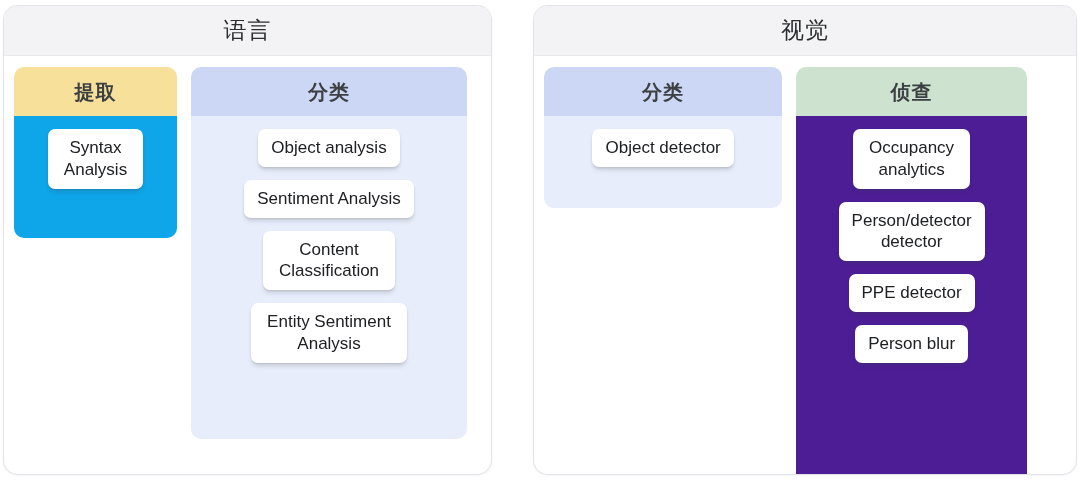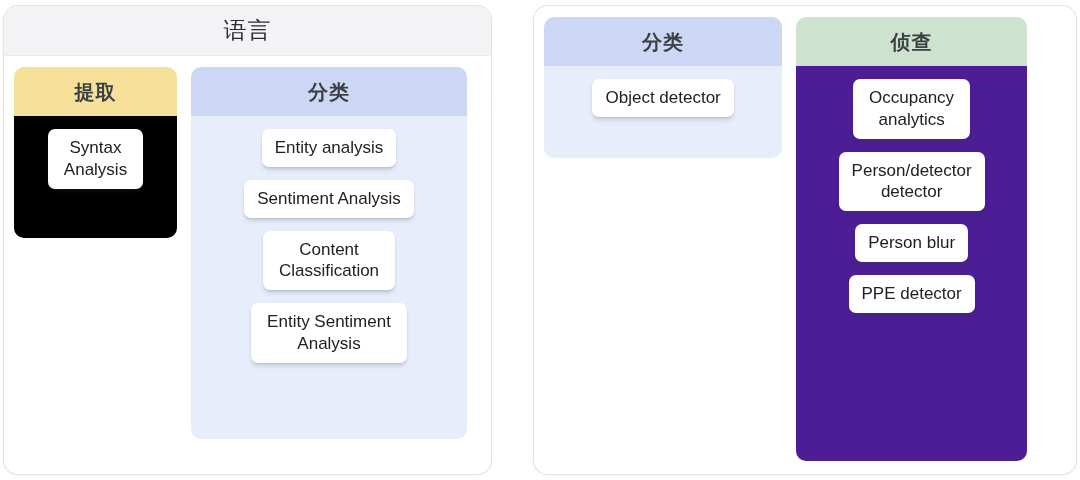--- a/index.html
+++ b/index.html
@@ -91,21 +91,21 @@
     display: flex;
     flex-direction: column;
     align-items: center;
     gap: 13px;
     box-sizing: border-box;
   }
 
   
   .group.extraction { width: 163px; }
   .group.extraction .group-header { background: #f6e09a; }
-  .group.extraction .group-body   { background: #000000; }
+  .group.extraction .group-body   { background: #0ea5e9; }
 
   
   .group.classification { width: 276px; }
   .group.classification .group-header { background: #ccd7f5; }
   .group.classification .group-body   { background: #e8edfb; }
 
   
   .group.vision-classification { width: 238px; }
   .group.vision-classification .group-header { background: #ccd7f5; }
   .group.vision-classification .group-body   { background: #e8edfb; }
@@ -157,54 +157,57 @@
           <div class="card">Syntax
 Analysis</div>
         </div>
       </div>
 
       <div class="group classification">
         <div class="group-header">
           <h2 class="group-title">分类</h2>
         </div>
         <div class="group-body">
-          <div class="card narrow">Entity analysis</div>
+          <div class="card narrow">Object analysis</div>
           <div class="card narrow">Sentiment Analysis</div>
           <div class="card">Content
 Classification</div>
           <div class="card">Entity Sentiment
 Analysis</div>
         </div>
       </div>
 
     </div>
   </section>
 
   <section class="panel vision">
+    <div class="panel-header">
+      <h1 class="panel-title">视觉</h1>
+    </div>
     <div class="panel-body">
 
       <div class="group vision-classification">
         <div class="group-header">
           <h2 class="group-title">分类</h2>
         </div>
         <div class="group-body">
           <div class="card narrow">Object detector</div>
         </div>
       </div>
 
       <div class="group detection">
         <div class="group-header">
           <h2 class="group-title">侦查</h2>
         </div>
         <div class="group-body">
           <div class="card">Occupancy
 analytics</div>
           <div class="card narrow">Person/detector
 detector</div>
+          <div class="card narrow">PPE detector</div>
           <div class="card narrow">Person blur</div>
-          <div class="card narrow">PPE detector</div>
         </div>
       </div>
 
     </div>
   </section>
 
 </div>
 
 </body></html>

